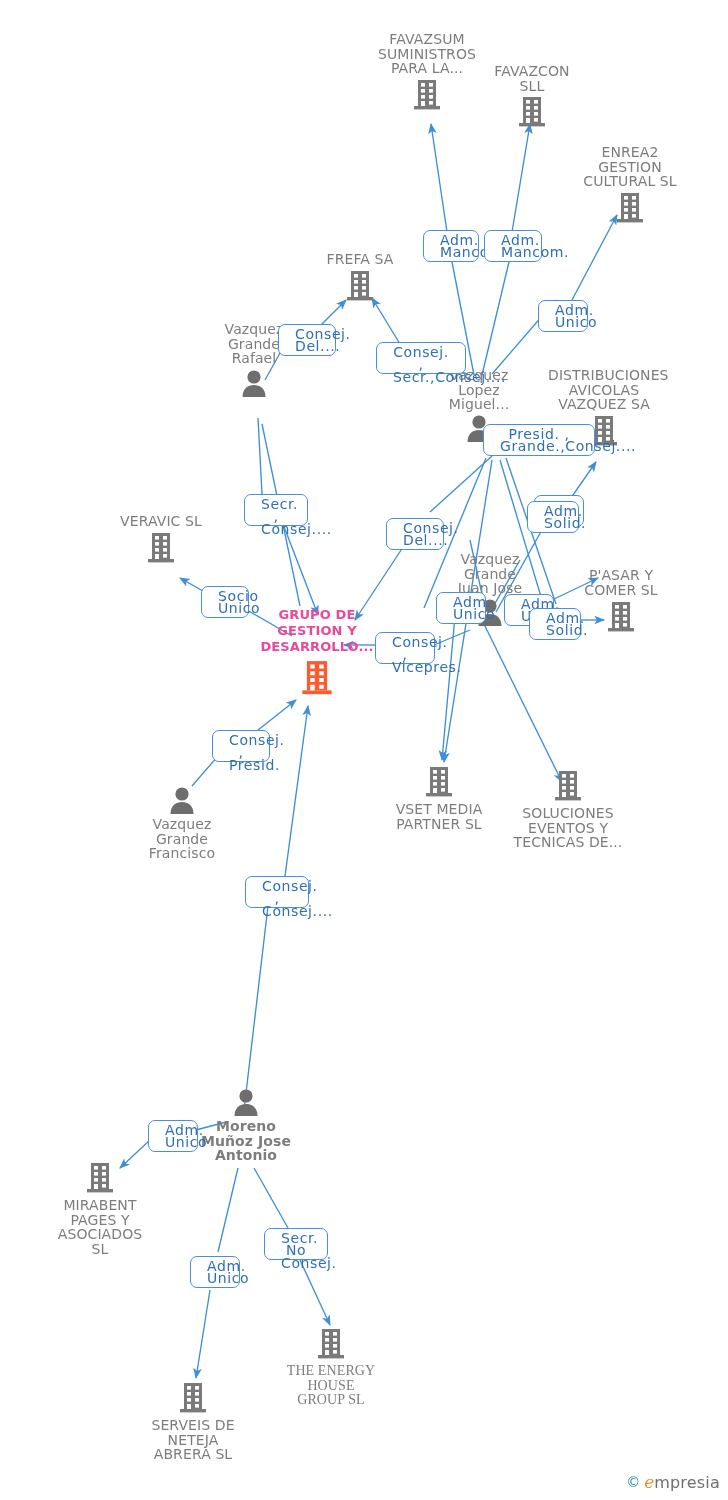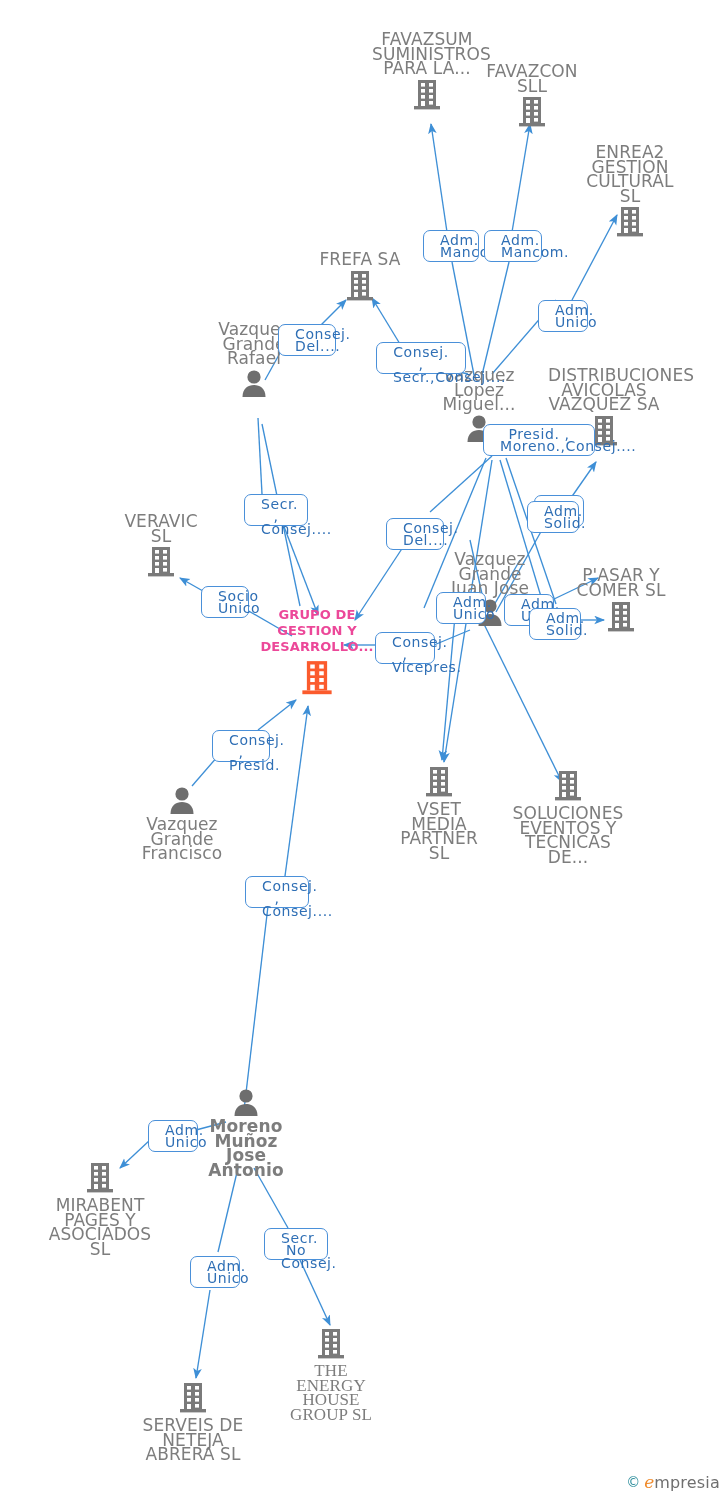--- a/index.html
+++ b/index.html
@@ -6,21 +6,21 @@
   body{
     font-family:"DejaVu Sans", sans-serif;
     width:728px;height:1500px;position:relative;overflow:hidden;
   }
   #stage{position:absolute;left:0;top:0;width:728px;height:1500px;}
 
   svg#edges{position:absolute;left:0;top:0;width:728px;height:1500px;pointer-events:none;}
 
   .node{position:absolute;text-align:center;}
   .node .label{
-    color:#7d7d7d;font-size:17px;line-height:14.5px;
+    color:#7d7d7d;font-size:14px;line-height:14.5px;
     white-space:pre-line;letter-spacing:.1px;
   }
   .node.company .glyph{ color:#7a7a7a; }
   .node.company.focus .glyph{ color:#fb5b2d; }
   .node.company.focus .label{ color:#ec4899; font-weight:bold; font-size:13px; line-height:16px;}
 
   .glyph{display:block;margin:0 auto;}
 
   .person .glyph{color:#6e6e6e;}
 
@@ -445,21 +445,21 @@
   <div class="relbox" style="left:484px;top:230px;width:58px;height:32px;">Adm.
 Mancom.</div>
   <div class="relbox" style="left:538px;top:300px;width:50px;height:32px;">Adm.
 Unico</div>
   <div class="relbox" style="left:278px;top:324px;width:58px;height:32px;">Consej.
 Del....</div>
   <div class="relbox" style="left:376px;top:342px;width:90px;height:32px;">Consej. ,
 Secr.,Consej....</div>
 
   <div class="relbox" style="left:483px;top:424px;width:112px;height:32px;">Presid. ,
-Moreno.,Consej....</div>
+Grande.,Consej....</div>
   <div class="relbox stack" style="left:534px;top:495px;width:50px;height:32px;"></div>
   <div class="relbox" style="left:527px;top:501px;width:52px;height:32px;">Adm.
 Solid.</div>
 
   <div class="relbox" style="left:244px;top:494px;width:64px;height:32px;">Secr. ,
 Consej....</div>
   <div class="relbox" style="left:386px;top:518px;width:58px;height:32px;">Consej.
 Del....</div>
   <div class="relbox" style="left:201px;top:586px;width:48px;height:32px;">Socio
 Único</div>

